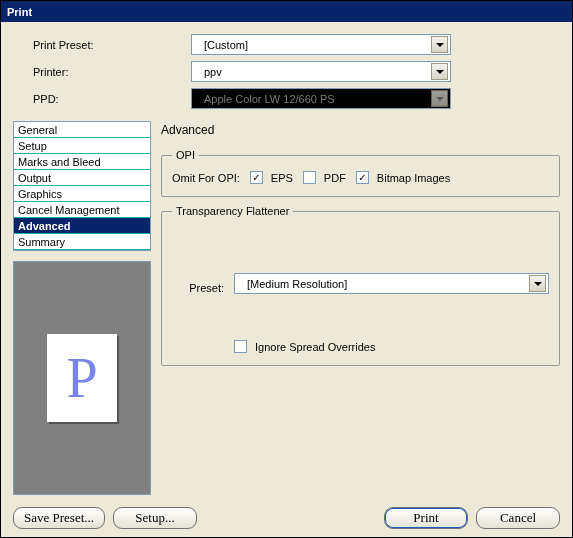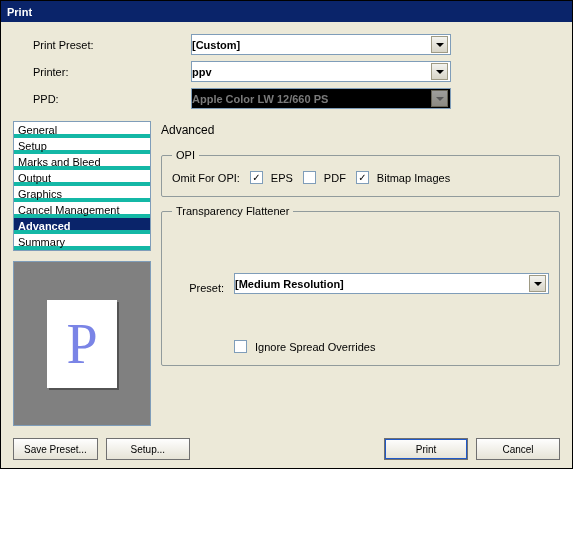--- a/index.html
+++ b/index.html
@@ -5,21 +5,21 @@
   * { box-sizing: border-box; }
   body {
     margin: 0;
     font-family: Tahoma, Arial, sans-serif;
     font-size: 11px;
     background: #fff;
     color: #000;
   }
   .window {
     width: 573px;
-    height: 469px;
+    height: 538px;
     border: 1px solid #000;
     background: #ece9d8;
     display: flex;
     flex-direction: column;
   }
   .titlebar {
     height: 21px;
     background: linear-gradient(#0a246a, #0a246a);
     color: #fff;
     display: flex;
@@ -45,24 +45,23 @@
   }
   .top-form label {
     white-space: nowrap;
   }
   .combo {
     height: 21px;
     border: 1px solid #7f9db9;
     background: #fff;
     display: flex;
     align-items: center;
-    padding: 0 2px 0 0;
+    padding: 0 2px 0 12px;
     position: relative;
     min-width: 0;
-    font-weight: bold;
   }
   .combo.disabled { background: #000000; color: #7a7a7a; }
   .combo-text { flex: 1; overflow: hidden; white-space: nowrap; text-overflow: ellipsis; }
   .combo-btn {
     width: 17px;
     height: 17px;
     background: linear-gradient(#f3f3ef, #d8d5c8);
     border: 1px solid #9e9a84;
     display: flex;
     align-items: center;
@@ -91,21 +90,21 @@
     gap: 10px;
   }
   .navlist {
     border: 1px solid #7f9db9;
     background: #fff;
     height: 130px;
     overflow: hidden;
   }
   .navlist .item {
     padding: 1px 4px;
-    border-bottom: 4px solid #14b8a6;
+    border-bottom: 1px solid #14b8a6;
     height: 16px;
     line-height: 14px;
     cursor: default;
     white-space: nowrap;
   }
   .navlist .item.selected {
     background: #0a246a;
     color: #fff;
     font-weight: bold;
   }
@@ -189,23 +188,23 @@
     display: flex;
     gap: 8px;
     padding-top: 6px;
   }
   .spacer { flex: 1; }
   button.win {
     height: 22px;
     min-width: 84px;
     background: linear-gradient(#fefefe, #e6e3d6);
     border: 1px solid #707070;
-    border-radius: 0;
-    font-family: Liberation Sans, sans-serif;
-    font-size: 10px;
+    border-radius: 9px;
+    font-family: Liberation Serif, serif;
+    font-size: 13px;
     padding: 0 10px;
     cursor: default;
   }
   button.win.default {
     box-shadow: 0 0 0 1px #2159c6 inset;
   }
 </style>
 </head>
 <body>
 

